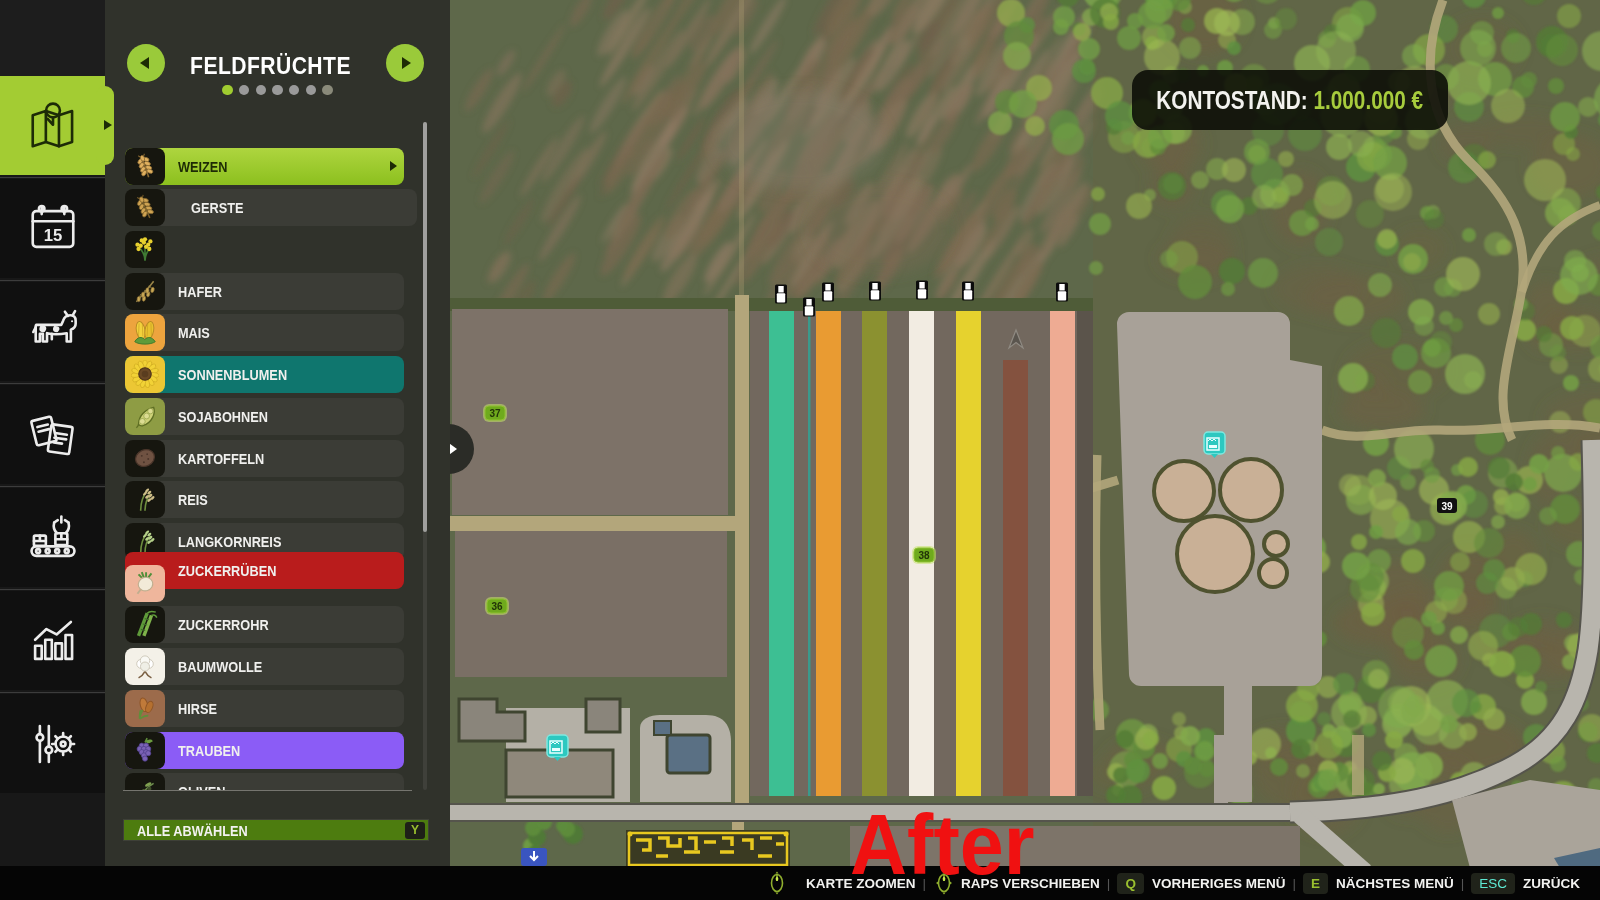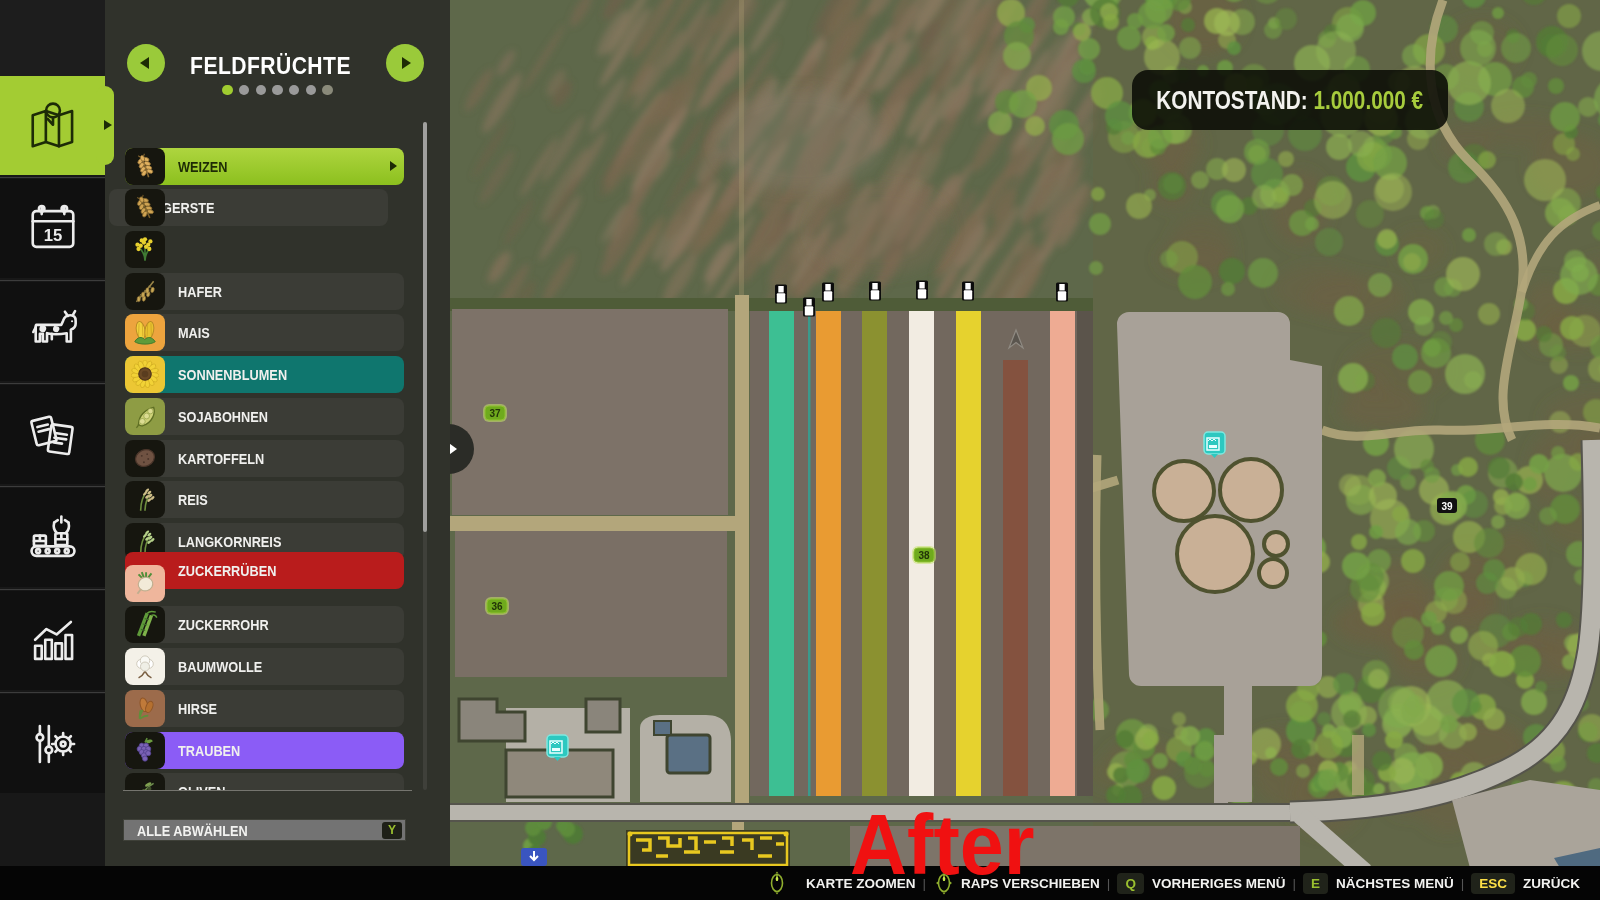--- a/index.html
+++ b/index.html
@@ -1156,21 +1156,21 @@
             <ellipse cx="10.2" cy="11.5" rx="2.9" ry="1.8" fill="#e0b05f" stroke="#8a6a32" stroke-width="0.7" transform="rotate(-38 10.2 11.5)"></ellipse>
             <ellipse cx="15.8" cy="11.5" rx="2.9" ry="1.8" fill="#e0b05f" stroke="#8a6a32" stroke-width="0.7" transform="rotate(38 15.8 11.5)"></ellipse>
             <ellipse cx="10.2" cy="15.5" rx="2.9" ry="1.8" fill="#e0b05f" stroke="#8a6a32" stroke-width="0.7" transform="rotate(-38 10.2 15.5)"></ellipse>
             <ellipse cx="15.8" cy="15.5" rx="2.9" ry="1.8" fill="#e0b05f" stroke="#8a6a32" stroke-width="0.7" transform="rotate(38 15.8 15.5)"></ellipse>
             <ellipse cx="10.2" cy="19" rx="2.9" ry="1.8" fill="#e0b05f" stroke="#8a6a32" stroke-width="0.7" transform="rotate(-38 10.2 19)"></ellipse>
             <ellipse cx="15.8" cy="19" rx="2.9" ry="1.8" fill="#e0b05f" stroke="#8a6a32" stroke-width="0.7" transform="rotate(38 15.8 19)"></ellipse>
             <ellipse cx="13" cy="5.5" rx="1.8" ry="2.7" fill="#e0b05f" stroke="#8a6a32" stroke-width="0.7"></ellipse>
           </g>
         </svg>
       </div>
-<div style="position:absolute;left:4px;top:69.2px;width:279px;height:37px;border-radius:8px;background:#3b3c36;padding-left:25px;">
+<div style="position:absolute;left:33px;top:69.2px;width:279px;height:37px;border-radius:8px;background:#3b3c36;padding-left:25px;">
         <div style="position:absolute;left:53px;top:10px;font-size:15px;font-weight:bold;color:#f0f0ee;letter-spacing:0;transform:scaleX(0.85);transform-origin:left top;">GERSTE</div>
       </div>
       <div style="position:absolute;left:20px;top:69.2px;width:40px;height:37px;border-radius:8px;background:#16160f;">
         <svg width="28" height="28" viewBox="0 0 26 26" style="position:absolute;left:6px;top:4px;">
           <g transform="rotate(-24 13 13)">
             <path d="M13 24 L13 4" stroke="#7a5f2a" stroke-width="1.4" fill="none"></path>
             <path d="M13 6 L10 2 M13 6 L16 2" stroke="#7a5f2a" stroke-width="0.9" fill="none"></path>
             <ellipse cx="10.2" cy="7.5" rx="2.9" ry="1.8" fill="#cfa352" stroke="#7a5f2a" stroke-width="0.7" transform="rotate(-38 10.2 7.5)"></ellipse>
             <ellipse cx="15.8" cy="7.5" rx="2.9" ry="1.8" fill="#cfa352" stroke="#7a5f2a" stroke-width="0.7" transform="rotate(38 15.8 7.5)"></ellipse>
             <ellipse cx="10.2" cy="11.5" rx="2.9" ry="1.8" fill="#cfa352" stroke="#7a5f2a" stroke-width="0.7" transform="rotate(-38 10.2 11.5)"></ellipse>
@@ -1380,21 +1380,21 @@
         </svg>
       </div>
   </div>
 
   <div style="position:absolute;left:18px;top:790px;width:289px;height:1px;background:#75756f;"></div>
 
   <div style="position:absolute;left:318px;top:122px;width:4px;height:668px;background:#3f403a;border-radius:2px;"></div>
 
   <div style="position:absolute;left:318px;top:122px;width:4px;height:410px;background:#a0a09e;border-radius:2px;"></div>
 
-  <div style="position:absolute;left:18px;top:819px;width:283px;height:22px;background:#737373;border:1px solid #3e4038;padding-left:16px;">
+  <div style="position:absolute;left:18px;top:819px;width:306px;height:22px;background:#4d7c0f;border:1px solid #3e4038;padding-left:16px;">
     <span style="position:absolute;left:13px;top:2px;font-size:15px;font-weight:bold;color:#f2f2f0;letter-spacing:0;transform:scaleX(0.85);transform-origin:left top;">ALLE ABWÄHLEN</span>
 
     <span style="position:absolute;right:3px;top:2px;width:20px;height:17px;background:#1e2018;border-radius:3px;color:#9abf2f;font-size:12px;font-weight:bold;text-align:center;line-height:17px;">Y</span>
   </div>
 </div>
 
 <div style="position:absolute;left:1132px;top:70px;width:316px;height:60px;border-radius:16px;background:rgba(10,13,6,0.88);display:flex;align-items:center;justify-content:center;white-space:nowrap;">
   <span style="display:inline-block;transform:scaleX(0.83);font-size:25px;font-weight:bold;color:#f2f2ee;">KONTOSTAND:&nbsp;<span style="color:#a7cc3d;">1.000.000 €</span></span>
 </div>
 
@@ -1431,15 +1431,15 @@
     </span>
   <span style="color:#555;margin:0 7px;font-weight:normal;">|</span>
 
   <span style="display:flex;align-items:center;gap:8px;">
       <span style="display:inline-block;background:#20231a;border-radius:4px;color:#9abf2f;font-weight:bold;padding:3px 8px;font-size:13.5px;">E</span>
       <span>NÄCHSTES MENÜ</span>
     </span>
   <span style="color:#555;margin:0 7px;font-weight:normal;">|</span>
 
   <span style="display:flex;align-items:center;gap:8px;margin-right:20px;">
-      <span style="display:inline-block;background:#20231a;border-radius:4px;color:#fde047;font-weight:bold;padding:3px 8px;font-size:13.5px;">ESC</span>
+      <span style="display:inline-block;background:#20231a;border-radius:4px;color:#5eead4;font-weight:normal;padding:3px 8px;font-size:13.5px;">ESC</span>
       <span>ZURÜCK</span>
     </span>
 </div>
 </body></html>

